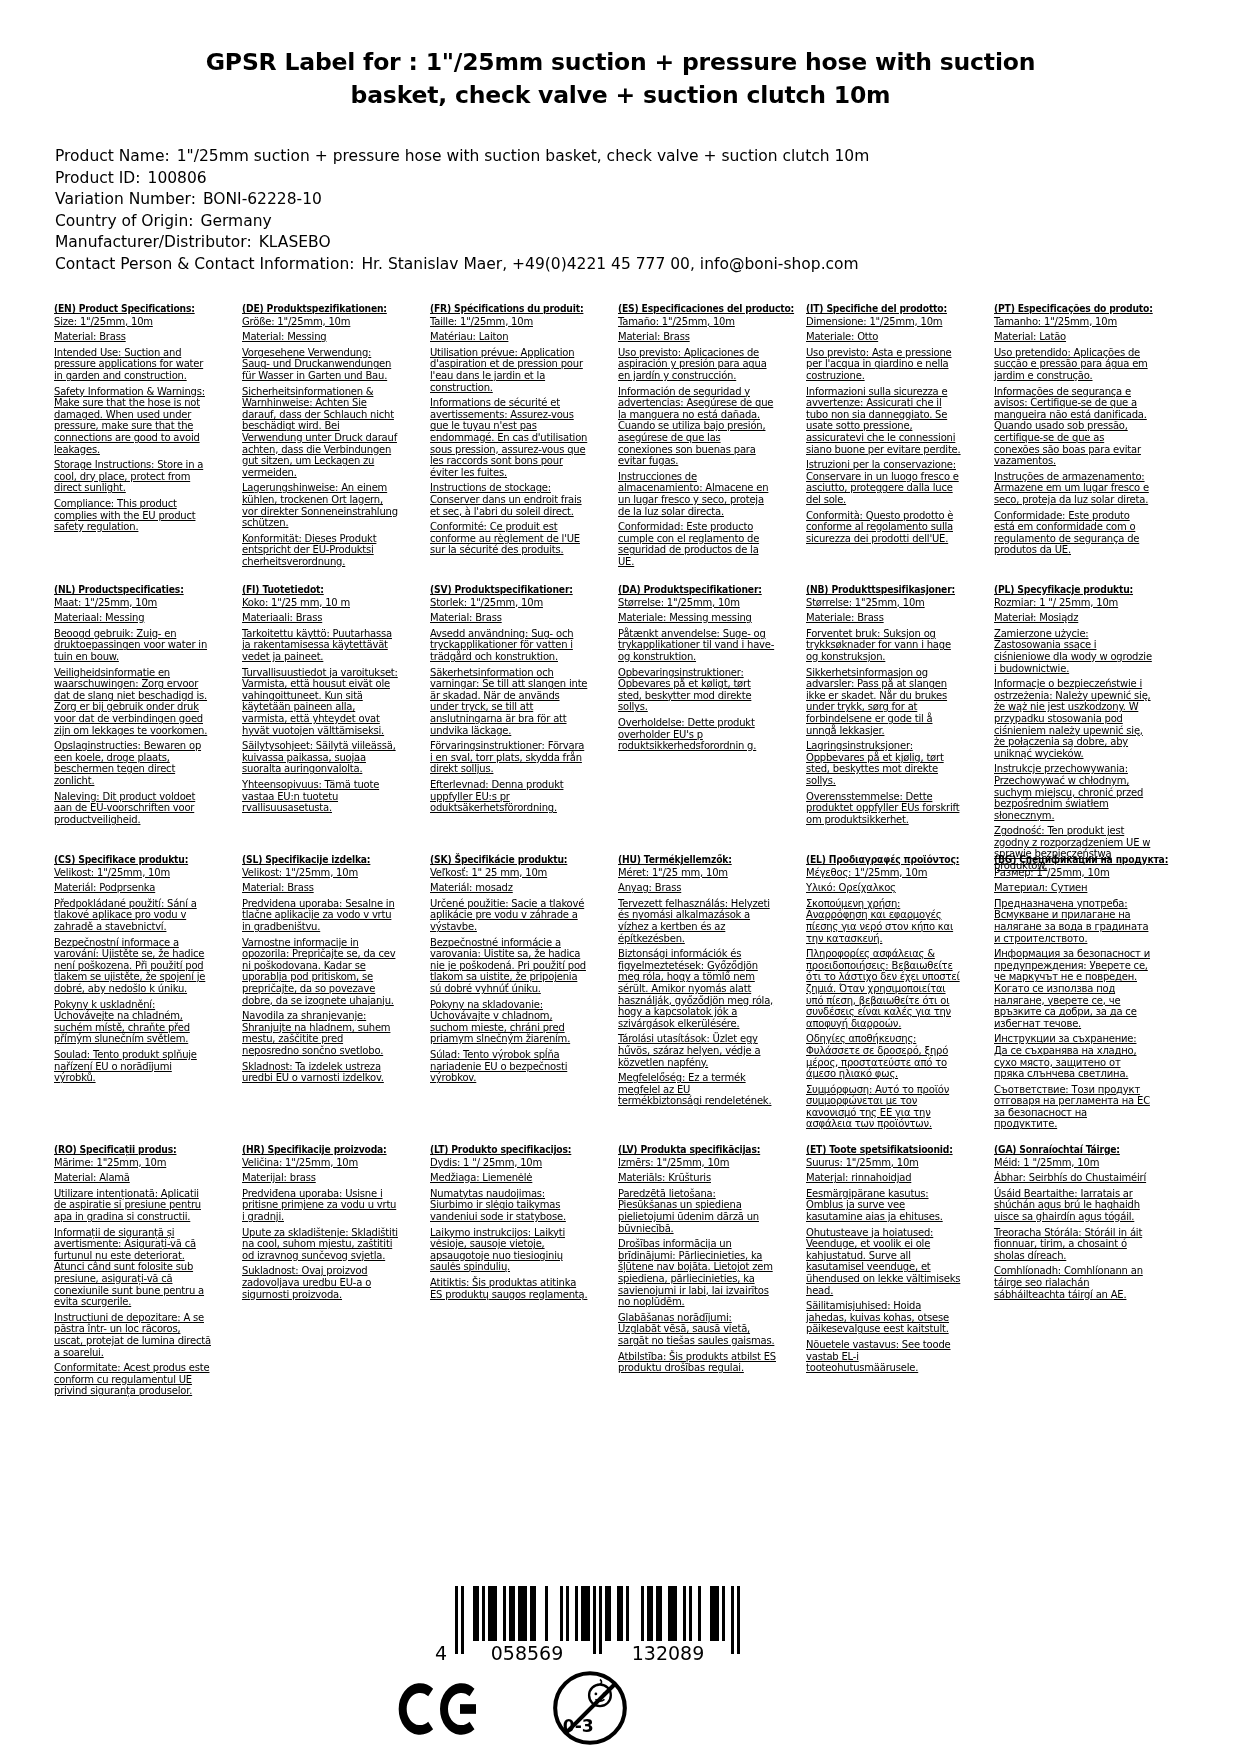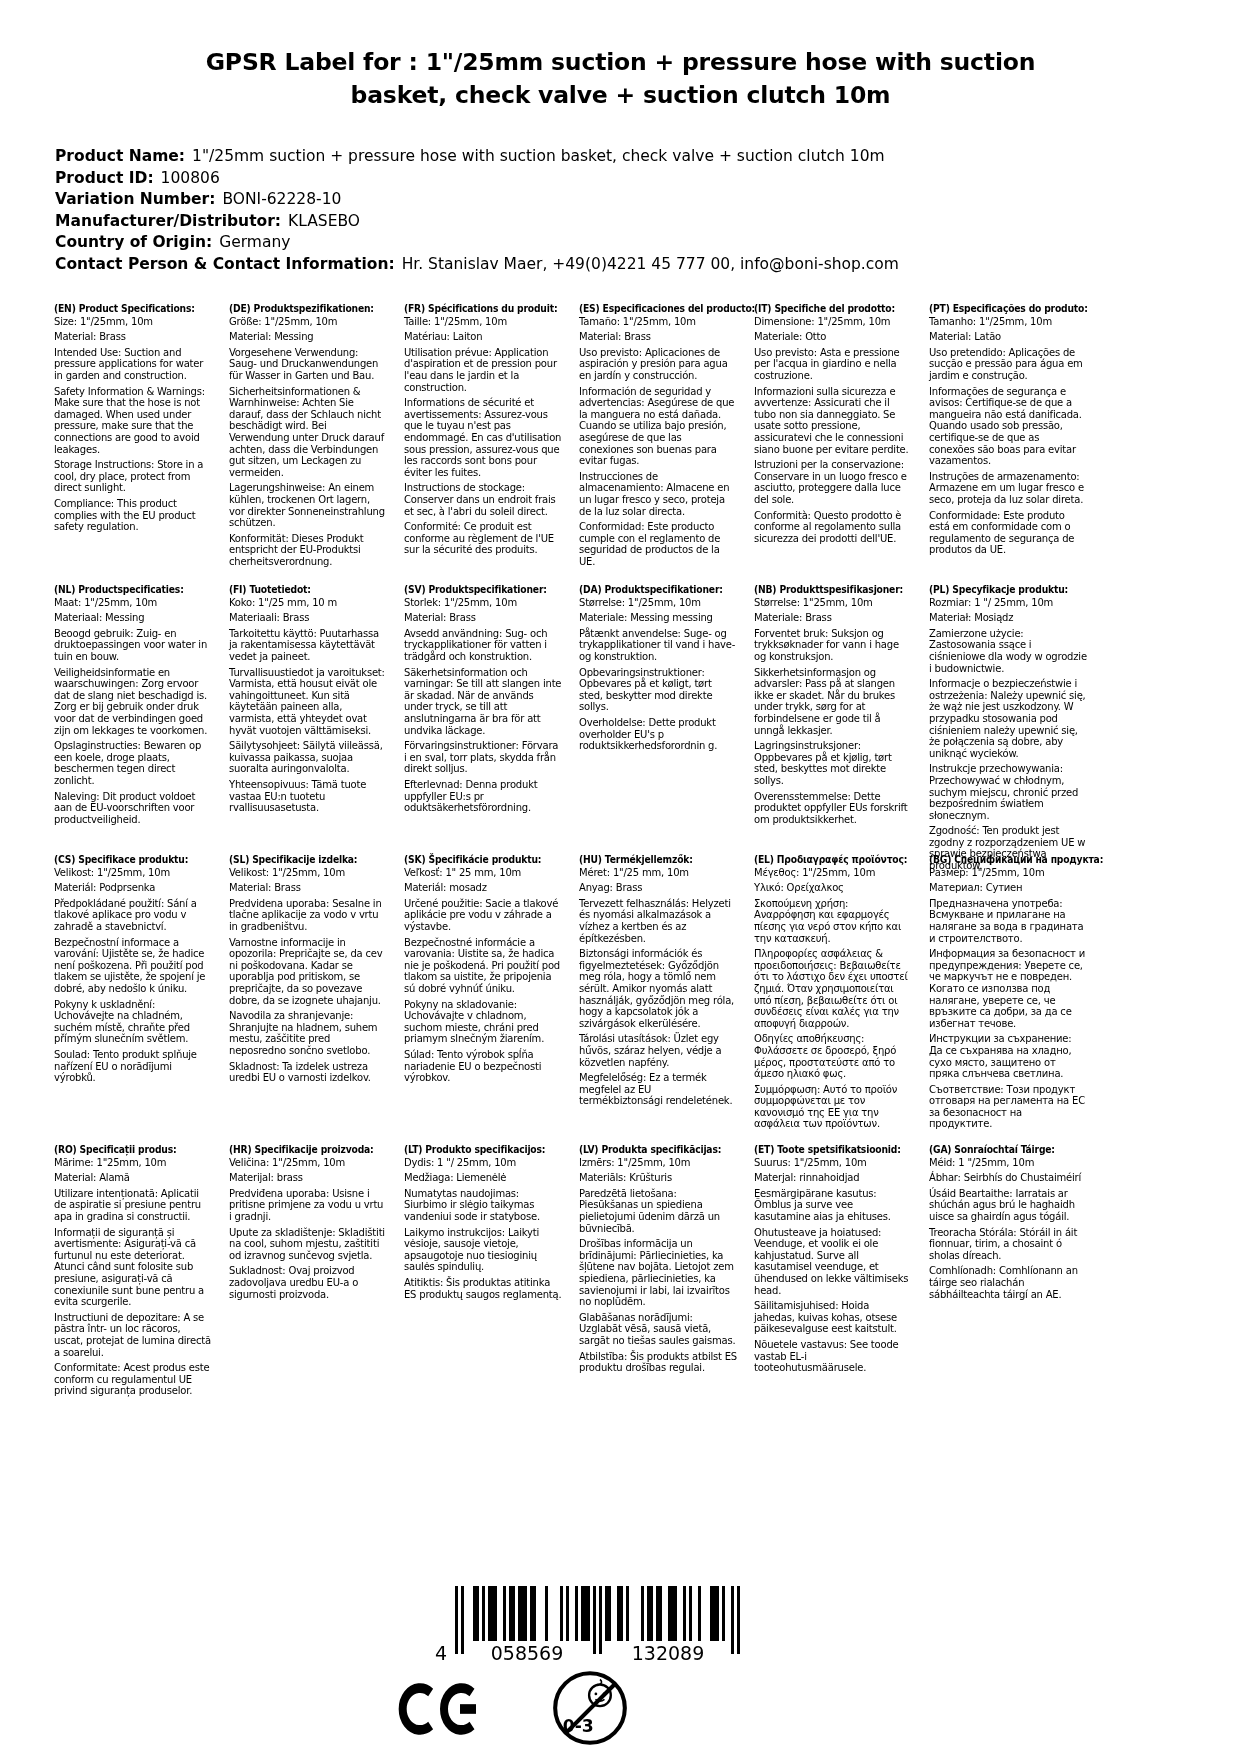--- a/index.html
+++ b/index.html
@@ -2,25 +2,25 @@
 <html><head>
 <meta charset="utf-8">
 <style>
   html,body{margin:0;padding:0;background:#fff;}
   .page{position:relative;width:1241px;height:1754px;background:#ffffff;color:#000;
         font-family:"DejaVu Sans",sans-serif;overflow:hidden;}
   .title{position:absolute;top:46px;left:0;width:100%;text-align:center;
          font-weight:bold;font-size:23.5px;line-height:1.42;letter-spacing:-0.2px;}
   .info{position:absolute;top:146px;left:55px;font-size:15.5px;line-height:21.6px;}
   .info .row{white-space:nowrap;}
-  .info .label{font-weight:bold;}
+  .info .label{font-weight:normal;}
   .info .value{margin-left:7px;}
   .grid{position:absolute;top:303px;left:54px;display:grid;
-        grid-template-columns:repeat(6,158px);column-gap:17px;
-        grid-template-rows:281px 270px 290px auto;}
+        grid-template-columns:repeat(6,158px);column-gap:30px;
+        grid-template-rows:281px 270px 290px auto;text-decoration:underline;}
   .block{font-size:10px;line-height:11.6px;letter-spacing:-0.2px;}
   .block-title{font-weight:bold;white-space:nowrap;transform:scaleX(.92);transform-origin:0 50%;}
   .block p{margin:4px 0 0 0;}
   .block p.first{margin-top:1px;}
   .barcode{position:absolute;left:425px;top:1584px;}
   .barcode rect{fill:#000;}
   .barcode text{font-size:19px;font-family:"DejaVu Sans",sans-serif;fill:#000;}
   .ce{position:absolute;left:398px;top:1680px;}
   .ce path,.ce line{stroke:#000;fill:none;}
   .age{position:absolute;left:552px;top:1670px;}
@@ -35,22 +35,22 @@
 
   <div class="title">
     <div>GPSR Label for : 1"/25mm suction + pressure hose with suction</div>
     <div>basket, check valve + suction clutch 10m</div>
   </div>
 
   <div class="info">
     <div class="row"><span class="label">Product Name:</span><span class="value">1"/25mm suction + pressure hose with suction basket, check valve + suction clutch 10m</span></div>
     <div class="row"><span class="label">Product ID:</span><span class="value">100806</span></div>
     <div class="row"><span class="label">Variation Number:</span><span class="value">BONI-62228-10</span></div>
+    <div class="row"><span class="label">Country of Origin:</span><span class="value">Germany</span></div>
     <div class="row"><span class="label">Manufacturer/Distributor:</span><span class="value">KLASEBO</span></div>
-    <div class="row"><span class="label">Country of Origin:</span><span class="value">Germany</span></div>
     <div class="row"><span class="label">Contact Person &amp; Contact Information:</span><span class="value">Hr. Stanislav Maer, +49(0)4221 45 777 00, info@boni-shop.com</span></div>
   </div>
 
   <div class="grid">
       <div class="block">
         <div class="block-title">(EN) Product Specifications:</div>
         <p class="first">Size: 1"/25mm, 10m</p>
         <p>Material: Brass</p>
         <p>Intended Use: Suction and pressure applications for water in garden and construction.</p>
         <p>Safety Information &amp; Warnings: Make sure that the hose is not damaged. When used under pressure, make sure that the connections are good to avoid leakages.</p>

